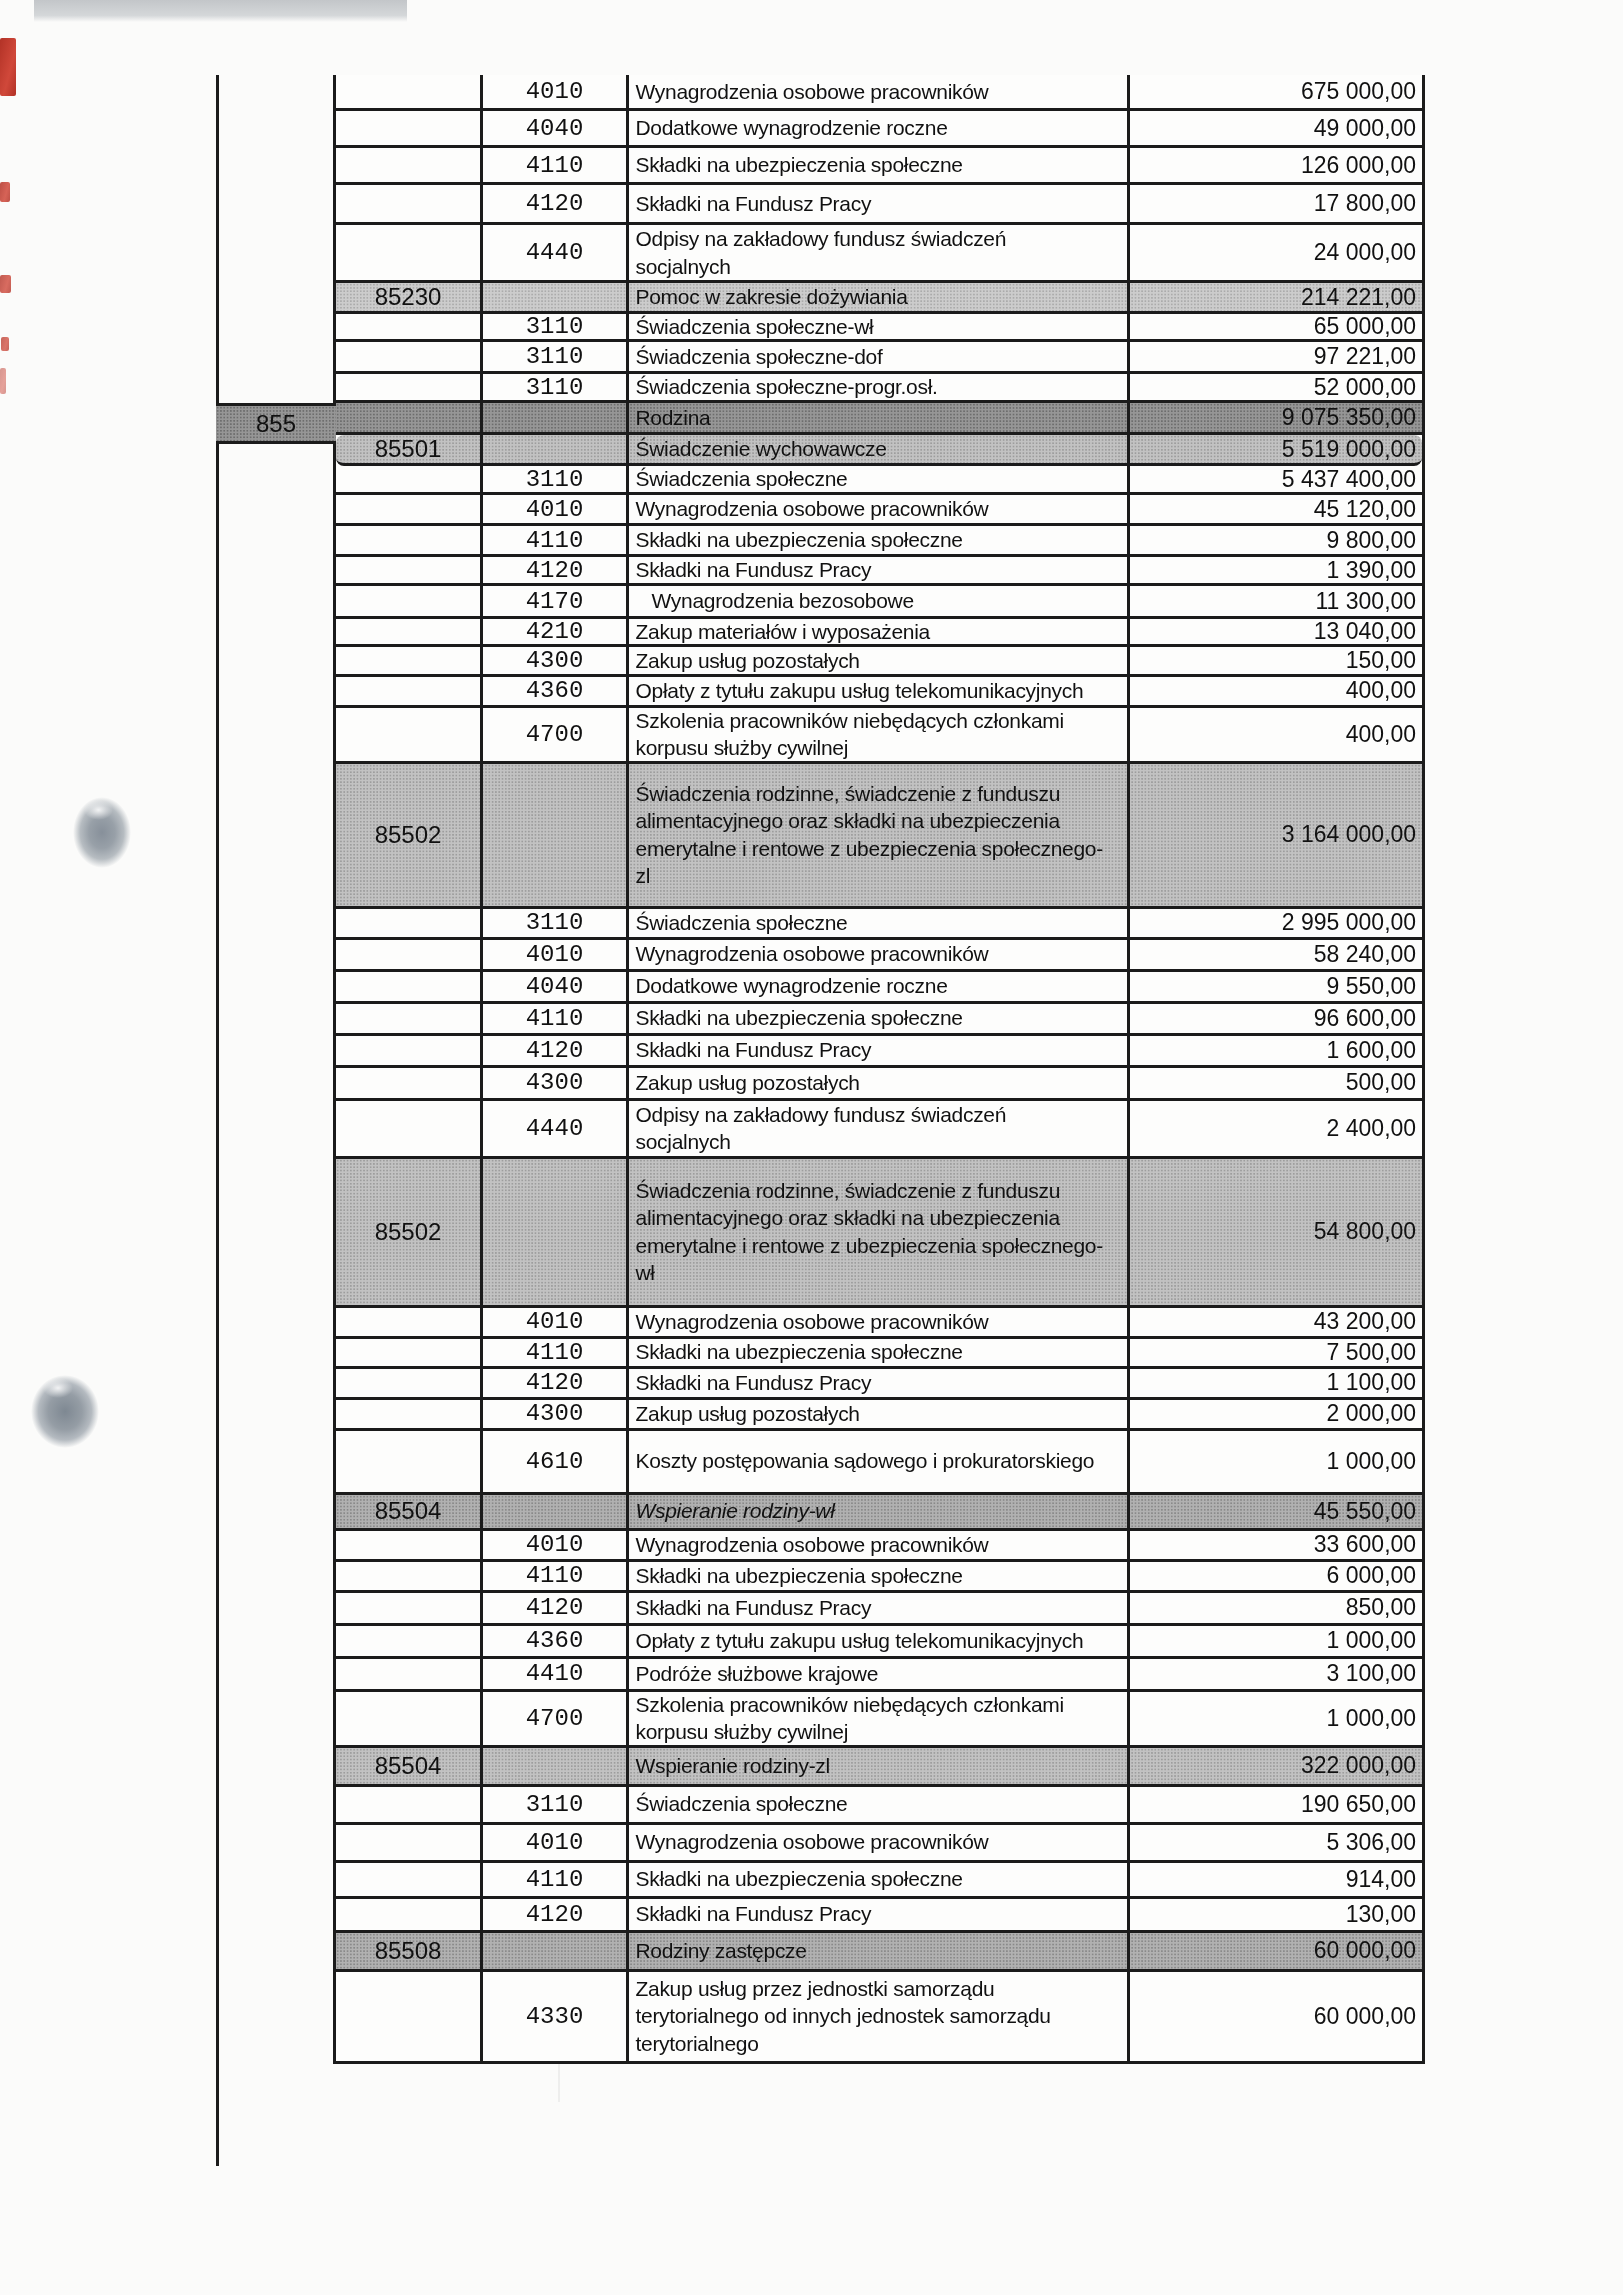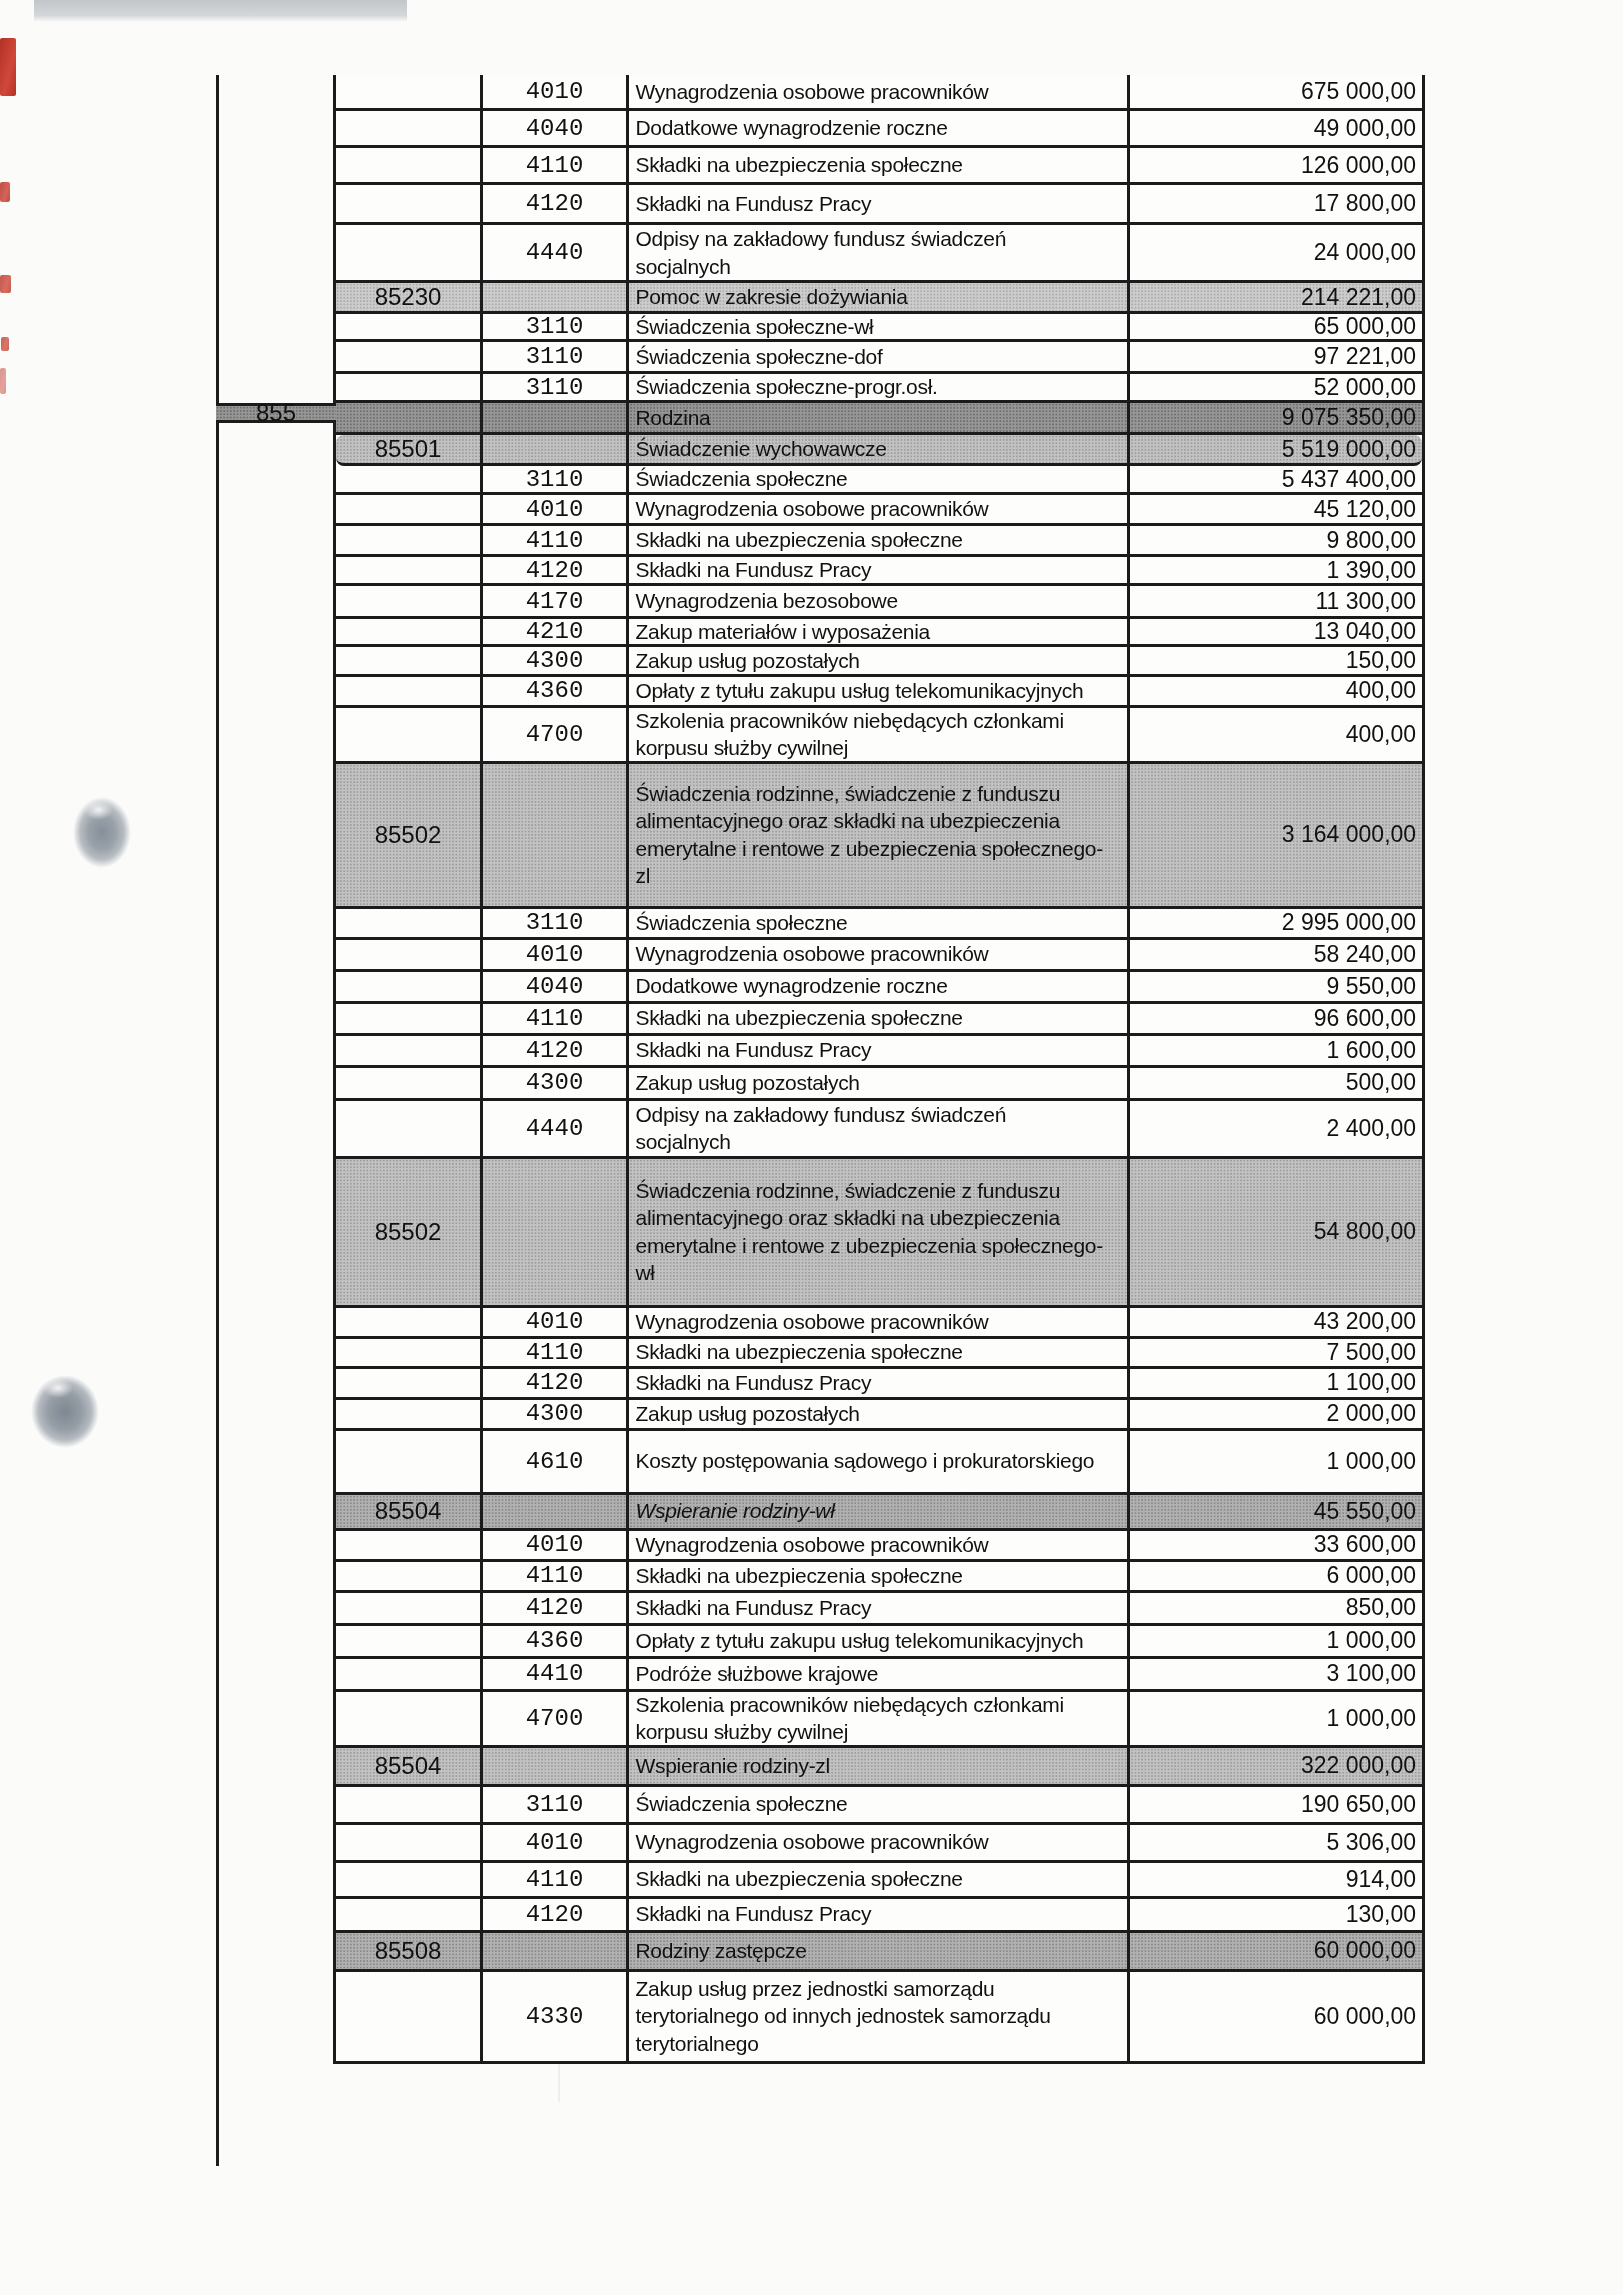--- a/index.html
+++ b/index.html
@@ -172,21 +172,21 @@
         <div class="cell c-rozdzial"></div>
         <div class="cell c-paragraf">3110</div>
         <div class="cell c-desc">
           <span class="lines">
             <span style="display: block;">Świadczenia społeczne-progr.osł.</span>
           </span>
         </div>
         <div class="cell c-amt">52 000,00</div>
       </div>
       <div class="row shade-dark" style="height: 32px;">
-        <div class="dzial-ext shade-dark" style="height: 20px;">855</div>
+        <div class="dzial-ext shade-dark" style="height: 41px;">855</div>
         <div class="cell c-rozdzial"></div>
         <div class="cell c-paragraf"></div>
         <div class="cell c-desc">
           <span class="lines">
             <span style="display: block;">Rodzina</span>
           </span>
         </div>
         <div class="cell c-amt">9 075 350,00</div>
       </div>
       <div class="row shade-medium" style="height: 31px; border-radius: 8px;">
@@ -237,21 +237,21 @@
             <span style="display: block;">Składki na Fundusz Pracy</span>
           </span>
         </div>
         <div class="cell c-amt">1 390,00</div>
       </div>
       <div class="row" style="height: 33px;">
         <div class="cell c-rozdzial"></div>
         <div class="cell c-paragraf">4170</div>
         <div class="cell c-desc">
           <span class="lines">
-            <span style="display: block;">Wynagrodzenia bezosobowe</span>
+            <span style="display: block; margin-left: 16px;">Wynagrodzenia bezosobowe</span>
           </span>
         </div>
         <div class="cell c-amt">11 300,00</div>
       </div>
       <div class="row" style="height: 28px;">
         <div class="cell c-rozdzial"></div>
         <div class="cell c-paragraf">4210</div>
         <div class="cell c-desc">
           <span class="lines">
             <span style="display: block;">Zakup materiałów i wyposażenia</span>

